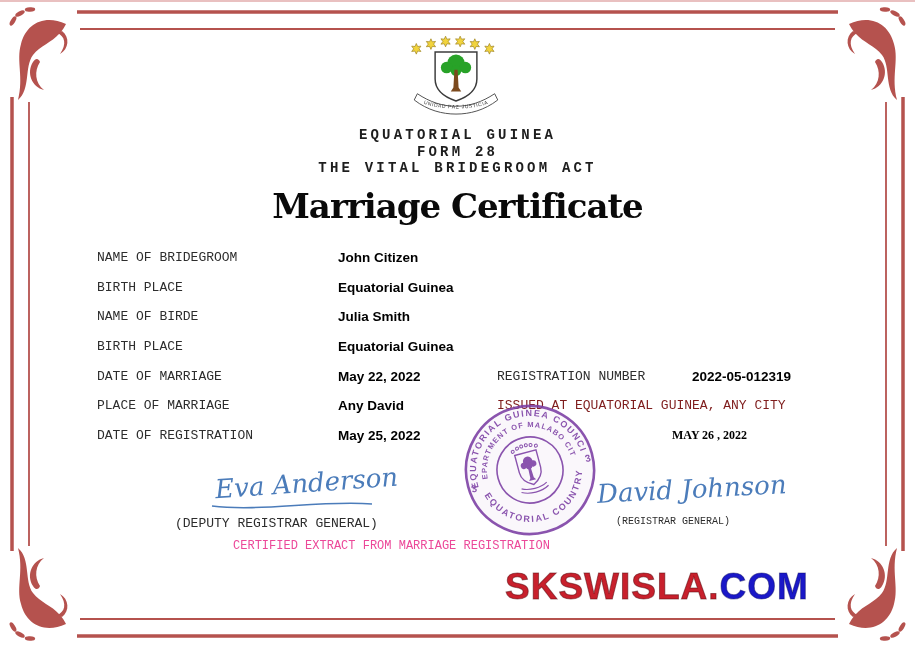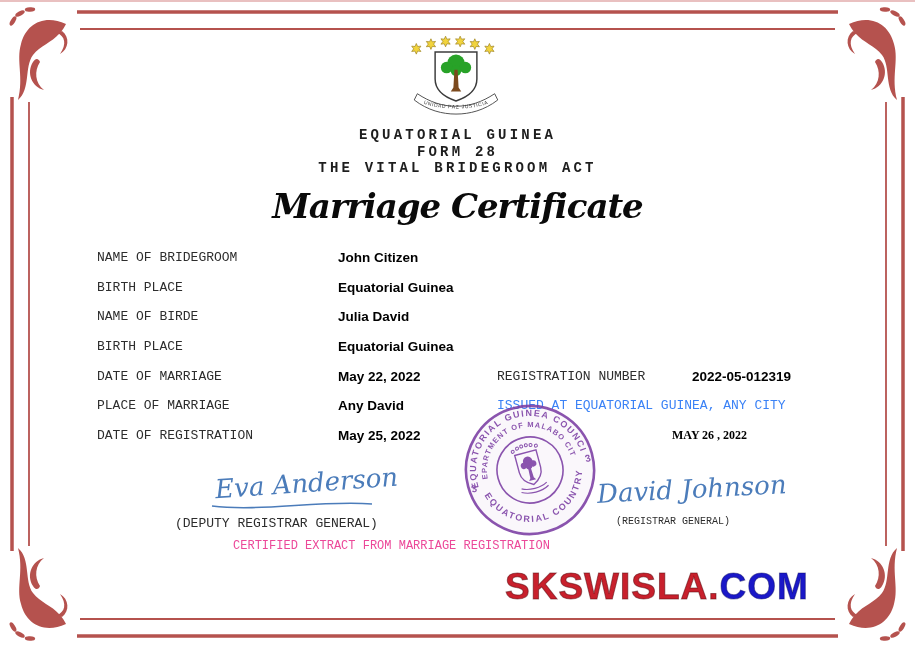--- a/index.html
+++ b/index.html
@@ -7,36 +7,36 @@
         font-family:"Liberation Sans",sans-serif;}
   .abs{position:absolute;}
   
   .frame{position:absolute;left:0;top:0;z-index:1;}
   
   .hdr{position:absolute;left:0;width:915px;text-align:center;z-index:2;
        font-family:"Liberation Mono","DejaVu Sans Mono",monospace;font-weight:bold;
        color:#1e1e1e;font-size:14px;letter-spacing:3.2px;line-height:16px;}
   .cert-title{position:absolute;left:0;width:915px;top:186px;text-align:center;z-index:2;
        font-family:"DejaVu Serif","Liberation Serif",serif;font-weight:bold;
-       font-size:34px;letter-spacing:-1px;color:#0a0a0a;font-style:italic;}
+       font-size:34px;letter-spacing:-1px;color:#0a0a0a;}
   
   .row{position:absolute;left:97px;height:16px;z-index:2;}
   .rrow{position:absolute;left:497px;height:16px;z-index:2;}
   .flabel{position:absolute;left:0;top:0;white-space:nowrap;
        font-family:"Liberation Mono","DejaVu Sans Mono",monospace;
        font-size:13px;color:#2d2d2d;line-height:16px;}
   .fvalue{position:absolute;left:203px;top:0;white-space:nowrap;
        font-family:"Liberation Sans",sans-serif;font-weight:bold;
        font-size:13.5px;color:#000;line-height:16px;margin-left:38px;}
   .rvalue{position:absolute;left:175px;top:0;white-space:nowrap;
        font-family:"Liberation Sans",sans-serif;font-weight:bold;
        font-size:13.5px;color:#000;line-height:16px;margin-left:20px;}
   .mono-line{position:absolute;white-space:nowrap;z-index:2;
        font-family:"Liberation Mono","DejaVu Sans Mono",monospace;
-       font-size:13px;color:#3b82f6;line-height:16px;}
+       font-size:13px;color:#7f1d1d;line-height:16px;}
   .bold-date{position:absolute;white-space:nowrap;z-index:4;
        font-family:Liberation Serif, serif;font-weight:bold;
        font-size:12px;color:#000;}
   
   .sig{position:absolute;white-space:nowrap;z-index:4;
        font-family:"DejaVu Serif","Liberation Serif",serif;font-style:italic;
        color:#4b7cba;font-size:26px;transform:rotate(-4deg);}
   .sig-title{position:absolute;white-space:nowrap;z-index:4;
        font-family:"Liberation Mono","DejaVu Sans Mono",monospace;
        color:#2d2d2d;}
@@ -125,21 +125,21 @@
   <div class="row" style="top:250px">
     <span class="flabel">NAME OF BRIDEGROOM</span>
     <span class="fvalue">John Citizen</span>
   </div>
   <div class="row" style="top:280px">
     <span class="flabel">BIRTH PLACE</span>
     <span class="fvalue">Equatorial Guinea</span>
   </div>
   <div class="row" style="top:309px">
     <span class="flabel">NAME OF BIRDE</span>
-    <span class="fvalue">Julia David</span>
+    <span class="fvalue">Julia Smith</span>
   </div>
   <div class="row" style="top:339px">
     <span class="flabel">BIRTH PLACE</span>
     <span class="fvalue">Equatorial Guinea</span>
   </div>
   <div class="row" style="top:369px">
     <span class="flabel">DATE OF MARRIAGE</span>
     <span class="fvalue">May 22, 2022</span>
   </div>
   <div class="row" style="top:398px">

